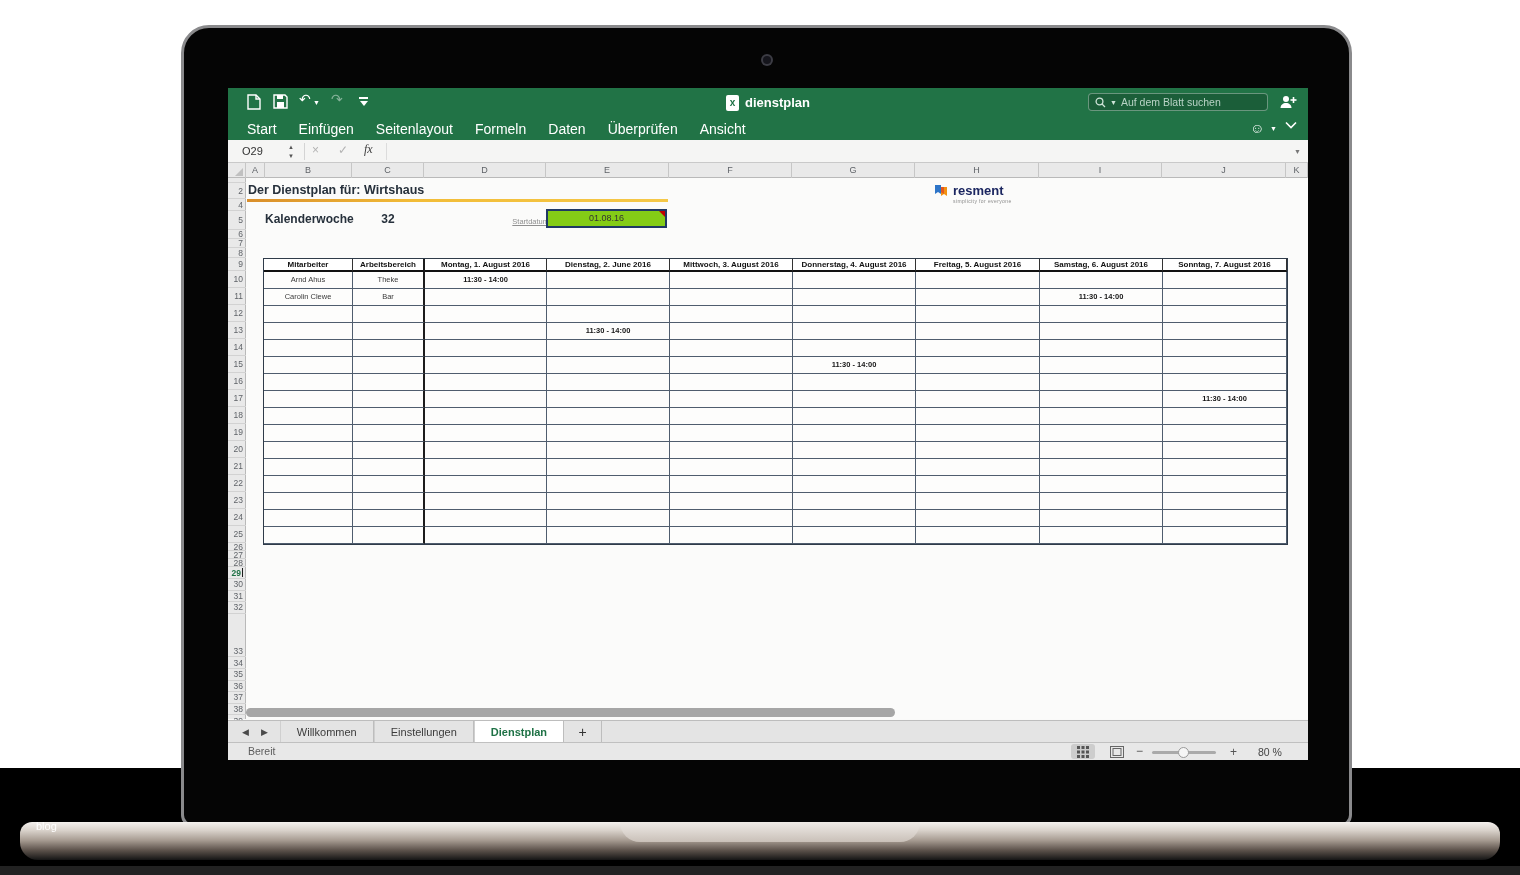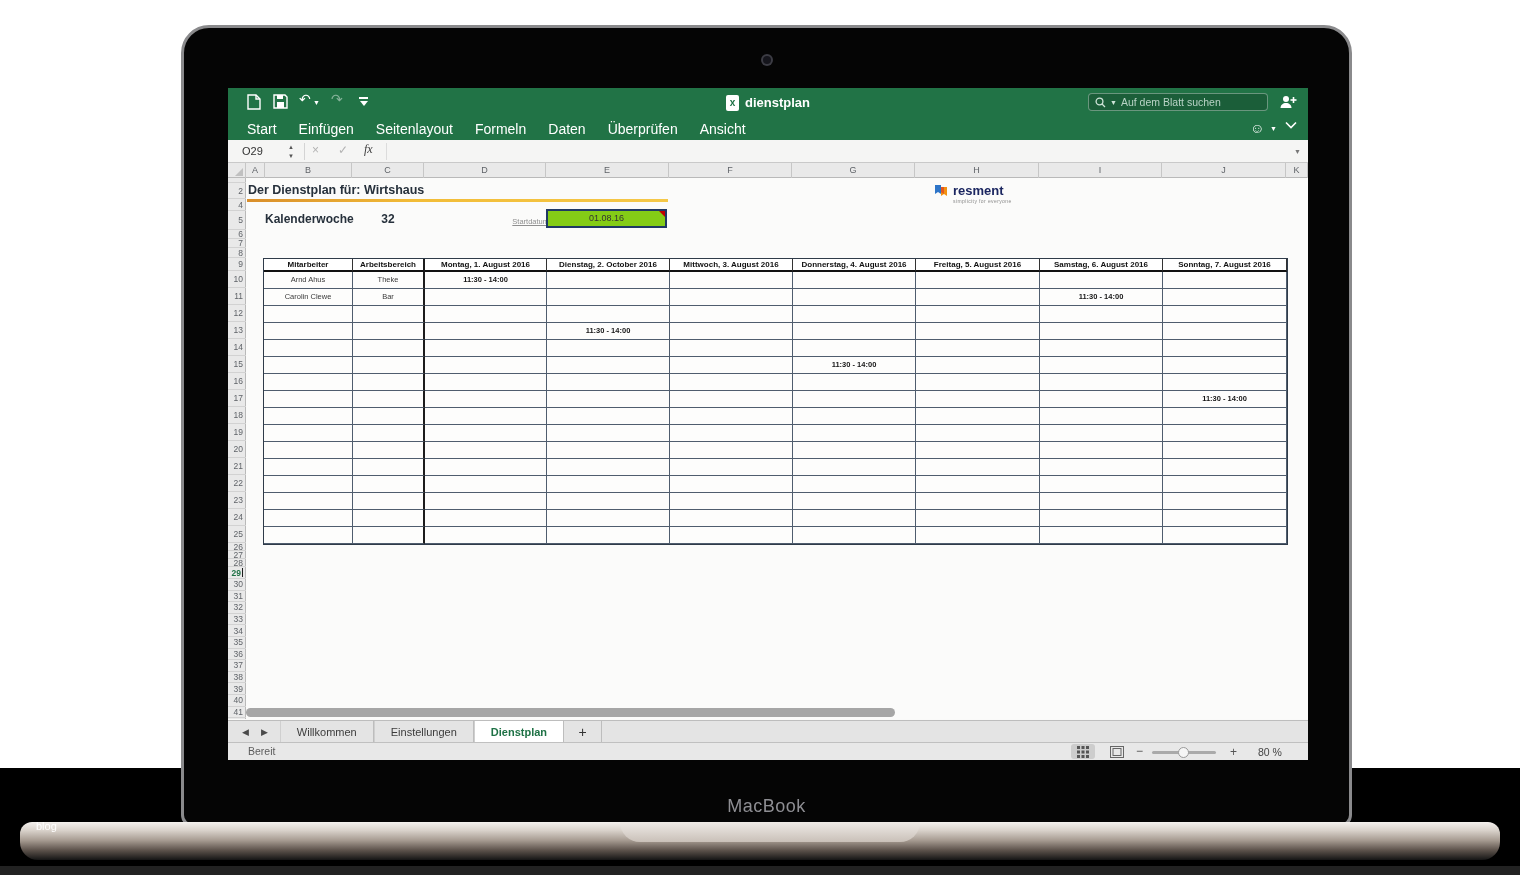--- a/index.html
+++ b/index.html
@@ -160,21 +160,20 @@
 <body>
 
 <div class="page">
 
   <div class="bottom-black"></div>
   <div class="bottom-strip"></div>
   <div class="watermark">blog</div>
 
   <div class="laptop-screen">
     <div class="webcam"></div>
-    <div class="macbook-label">MacBook</div>
   </div>
 
   <div class="laptop-base">
     <div class="base-notch"></div>
   </div>
 
   <div class="excel">
 
     <div class="titlebar">
       <span class="tb-ico" style="left:19px">
@@ -297,21 +296,21 @@
         <div class="row-h" style="height: 17px;">23</div>
         <div class="row-h" style="height: 17px;">24</div>
         <div class="row-h" style="height: 17px;">25</div>
         <div class="row-h" style="height: 8px;">26</div>
         <div class="row-h" style="height: 8px;">27</div>
         <div class="row-h" style="height: 8px;">28</div>
         <div class="row-h active" style="height: 12px;">29</div>
         <div class="row-h" style="height: 11.6px;">30</div>
         <div class="row-h" style="height: 11.6px;">31</div>
         <div class="row-h" style="height: 11.6px;">32</div>
-        <div class="row-h" style="height: 11.6px;">33</div>
+        <div class="row-h" style="height: 11.6px; margin-top: 32px;">33</div>
         <div class="row-h" style="height: 11.6px;">34</div>
         <div class="row-h" style="height: 11.6px;">35</div>
         <div class="row-h" style="height: 11.6px;">36</div>
         <div class="row-h" style="height: 11.6px;">37</div>
         <div class="row-h" style="height: 11.6px;">38</div>
         <div class="row-h" style="height: 11.6px;">39</div>
         <div class="row-h" style="height: 11.6px;">40</div>
         <div class="row-h" style="height: 11.6px;">41</div>
       </div>
 
@@ -337,21 +336,21 @@
         <span>
           <div class="logo-text-name">resment</div>
           <div class="logo-tagline">simplicity for everyone</div>
         </span>
       </div>
 
       <div class="shift-table" id="shift-table">
           <div class="th">Mitarbeiter</div>
           <div class="th cdivider">Arbeitsbereich</div>
           <div class="th">Montag, 1. August 2016</div>
-          <div class="th">Dienstag, 2. October 2016</div>
+          <div class="th">Dienstag, 2. June 2016</div>
           <div class="th">Mittwoch, 3. August 2016</div>
           <div class="th">Donnerstag, 4. August 2016</div>
           <div class="th">Freitag, 5. August 2016</div>
           <div class="th">Samstag, 6. August 2016</div>
           <div class="th">Sonntag, 7. August 2016</div>
           <div class="td">Arnd Ahus</div>
           <div class="td cdivider">Theke</div>
           <div class="td time-cell">11:30 - 14:00</div>
           <div class="td"></div>
           <div class="td"></div>

